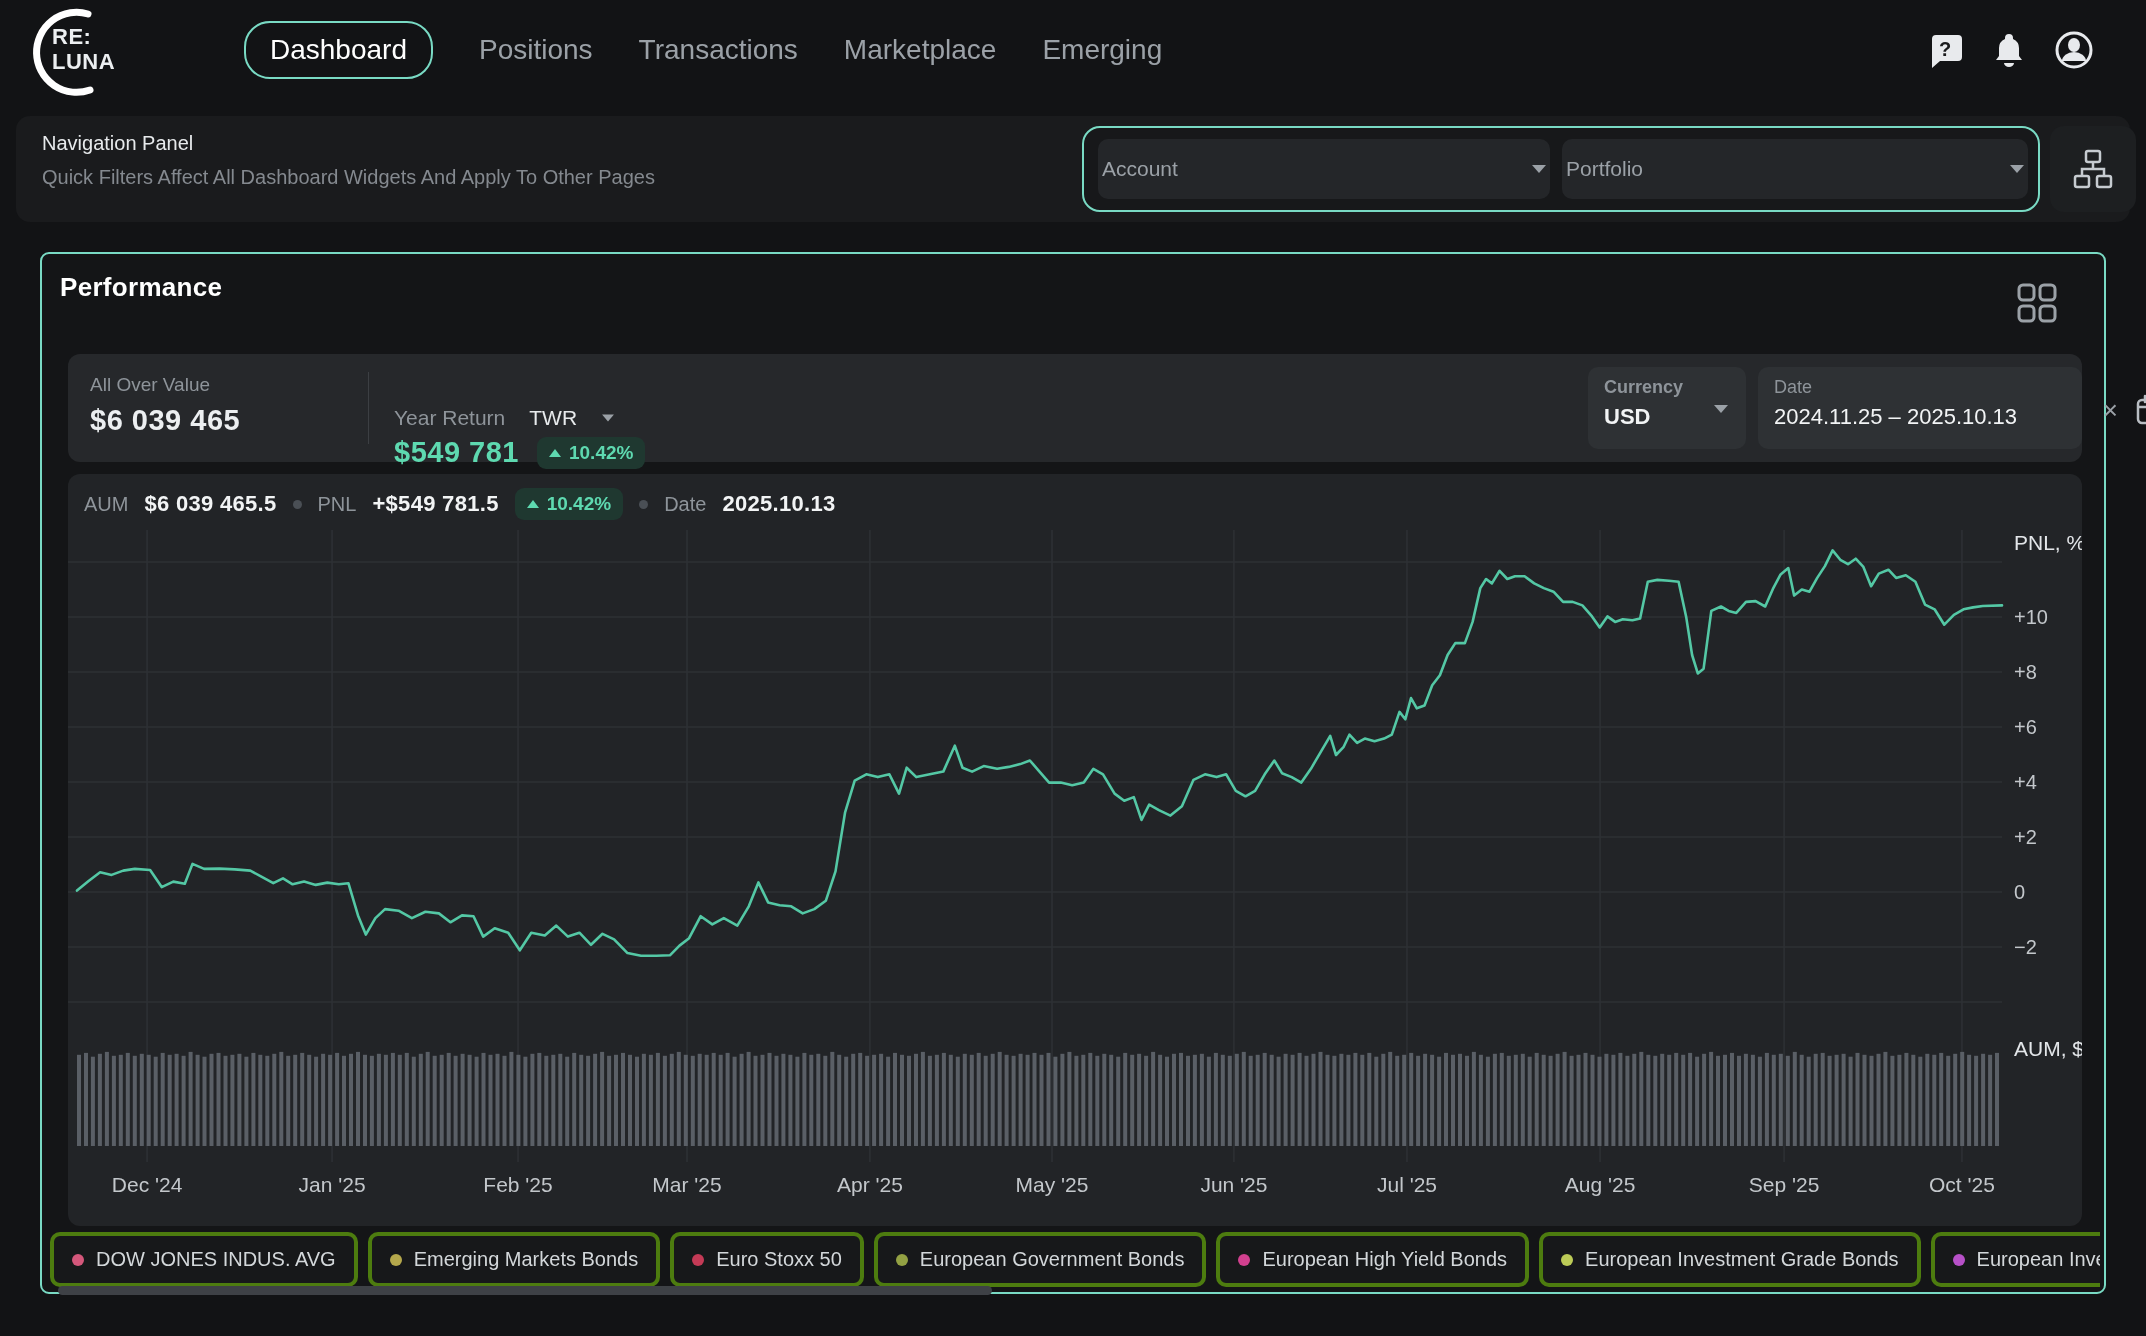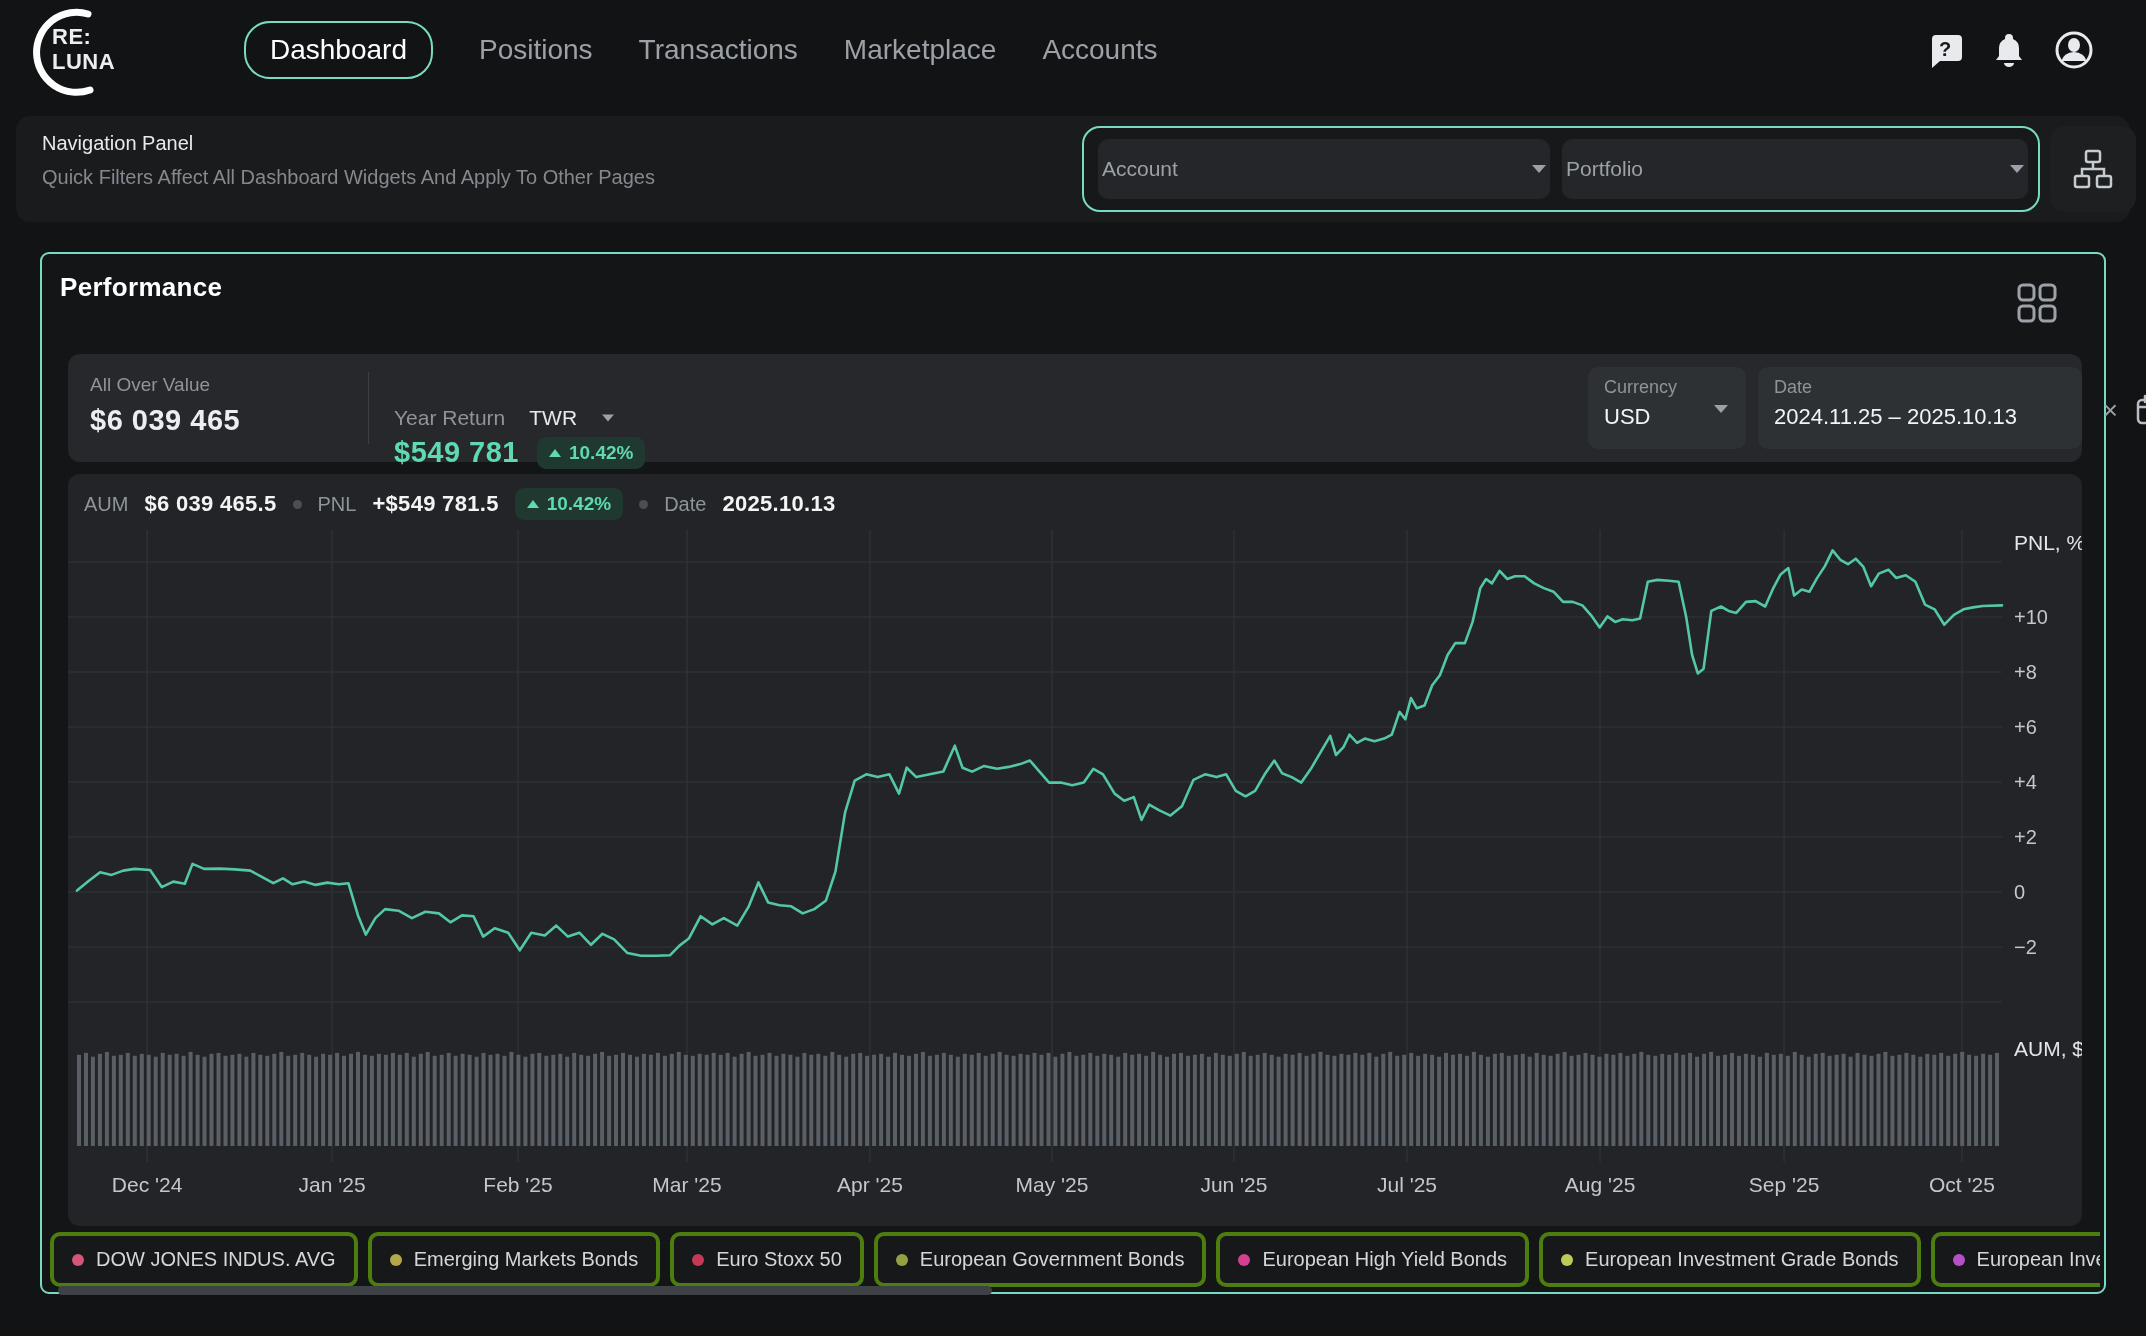--- a/index.html
+++ b/index.html
@@ -37,21 +37,21 @@
   #aov-block { position:absolute; left:22px; top:20px; }
   #stats-divider { position:absolute; left:300px; top:18px; width:1px; height:72px; background:#3C3F43; }
   #yr-block { position:absolute; left:326px; top:20px; }
   .yr-labelrow { display:flex; align-items:center; gap:24px;margin-top:32px; }
   .teal { color:var(--tealText); }
   .badge { display:inline-flex; align-items:center; gap:8px; background:#1F3830; color:var(--tealText); border-radius:9px; padding:5px 12px; font-size:19px; font-weight:bold; }
   .up-tri { width:0; height:0; border-left:6px solid transparent; border-right:6px solid transparent; border-bottom:8px solid var(--tealText); }
   .ctl { position:absolute; top:13px; height:82px; background:#2E3134; border-radius:10px; padding:10px 16px; cursor:pointer; }
   .ctl-label { font-size:18px; color:#8E949A; }
   .ctl-value { font-size:22px; color:#F2F4F5; margin-top:6px; }
-  #currency-ctl { left:1520px; width:158px; }
+  #currency-ctl { left:1520px; width:158px;font-weight:bold; }
   #currency-ctl .caret { position:absolute; right:18px; top:38px; }
   #date-ctl { left:1690px; width:324px; display:block; }
   #date-icons { position:absolute; right:-86px; top:26px; display:flex; align-items:center; gap:16px; }
   .xclear { font-size:26px; color:#9BA1A7; line-height:1; cursor:pointer; }
 
   
   #chart-card { position:absolute; left:26px; top:220px; width:2014px; height:752px; background:#222427; border-radius:12px; }
   #info-bar { position:absolute; left:16px; top:14px; display:flex; align-items:center; gap:16px; font-size:20px; }
   .muted { color:#8E949A; }
   .info-val { color:#F2F4F5; font-weight:bold; font-size:22px; letter-spacing:.3px; }
@@ -77,21 +77,21 @@
     <div id="logo-text">
       <div>RE:</div>
       <div>LUNA</div>
     </div>
   </div>
   <div id="nav-items">
     <div class="nav-item active">Dashboard</div>
     <div class="nav-item">Positions</div>
     <div class="nav-item">Transactions</div>
     <div class="nav-item">Marketplace</div>
-    <div class="nav-item">Accounts</div>
+    <div class="nav-item">Emerging</div>
   </div>
   <div id="nav-icons">
     <span>
       <svg width="38" height="38" viewBox="0 0 38 38">
         <path d="M6 4 h26 a4 4 0 0 1 4 4 v18 a4 4 0 0 1 -4 4 h-18 l-8 7 v-29 a4 4 0 0 1 4 -4 z" fill="#E8EAED"></path>
         <text x="19" y="25" font-size="20" font-weight="bold" fill="#1A1B1D" text-anchor="middle">?</text>
       </svg>
     </span>
     <span>
       <svg width="38" height="38" viewBox="0 0 38 38">

